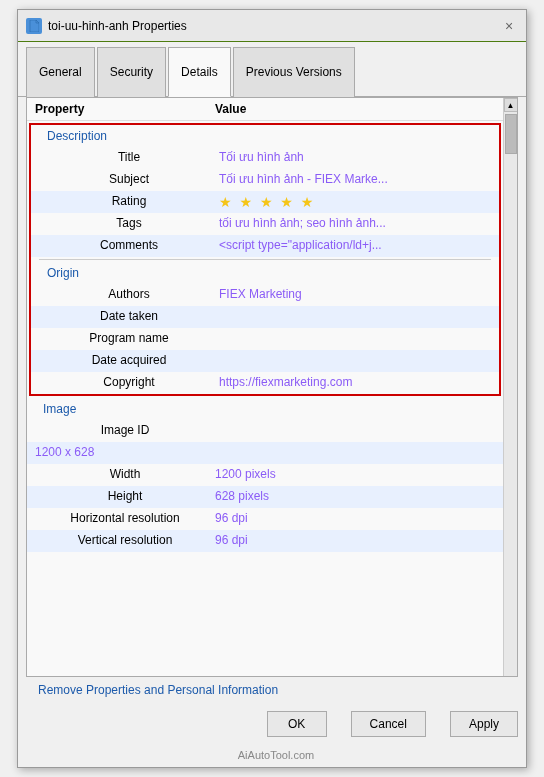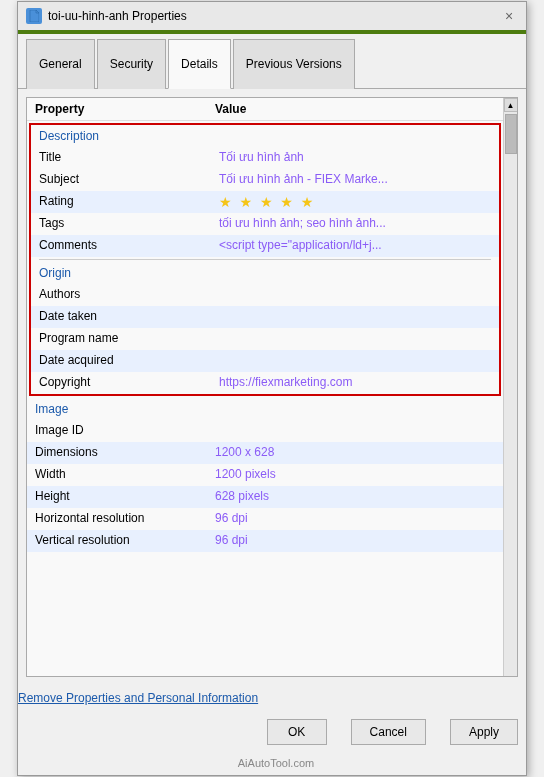--- a/index.html
+++ b/index.html
@@ -14,21 +14,21 @@
       height: 777px;
     }
     .window {
       width: 510px;
       background: #f0f0f0;
       border: 1px solid #999;
       box-shadow: 2px 2px 8px rgba(0,0,0,0.3);
     }
     .title-bar {
       background: #e8e8e8;
-      border-bottom: 4px solid #4d7c0f;
+      border-bottom: 1px solid #4d7c0f;
       padding: 6px 8px;
       display: flex;
       align-items: center;
       justify-content: space-between;
       height: 32px;
     }
     .title-bar-left {
       display: flex;
       align-items: center;
       gap: 6px;
@@ -75,21 +75,21 @@
       top: 1px;
     }
     .tab.active {
       background: #f9f9f9;
       border-bottom: 1px solid #f9f9f9;
       z-index: 1;
     }
     .content {
       background: #f9f9f9;
       border: 1px solid #aaa;
-      margin: 8px 8px;
+      margin: 0 8px;
       height: 580px;
       overflow: hidden;
       position: relative;
     }
     .table-header {
       display: flex;
       background: #f9f9f9;
       padding: 4px 8px;
       border-bottom: 1px solid #ddd;
       font-weight: 600;
@@ -126,37 +126,38 @@
       border: 1px solid #aaa;
       margin-top: 2px;
       cursor: pointer;
     }
     .table-body {
       overflow: hidden;
       padding-right: 14px;
     }
     .section-header {
       color: #1c5aab;
-      padding: 4px 8px;
+      padding: 4px 16px;
       font-size: 12px;
       font-weight: normal;
     }
     .row {
       display: flex;
       padding: 3px 8px;
       align-items: flex-start;
       min-height: 22px;
     }
     .row.highlighted {
       background: #e8f0fe;
     }
     .row-property {
       width: 180px;
       color: #000;
       flex-shrink: 0;
+      text-align: center;
     }
     .row-value {
       flex: 1;
       color: #8b5cf6;
       overflow: hidden;
       text-overflow: ellipsis;
       white-space: nowrap;
     }
     .red-border {
       border: 2px solid #cc0000;
@@ -165,23 +166,22 @@
     .divider {
       border-top: 1px solid #ccc;
       margin: 2px 8px;
     }
     .stars {
       color: #f5c518;
       font-size: 14px;
       letter-spacing: 2px;
     }
     .footer-link {
-      padding: 6px 0;
+      padding: 6px 20px;
       color: #1c5aab;
-      text-decoration: underline;
       cursor: pointer;
       font-size: 12px;
     }
     .buttons {
       display: flex;
       justify-content: flex-end;
       padding: 8px;
       gap: 24px;
     }
     .btn {
@@ -262,20 +262,21 @@
           <span class="row-property">Comments</span>
           <span class="row-value">&lt;script type="application/ld+j...</span>
         </div>
 
         <div class="divider"></div>
 
         <div class="section-header">Origin</div>
 
         <div class="row">
           <span class="row-property">Authors</span>
+          <span class="row-value">FIEX Marketing</span>
         </div>
         <div class="row highlighted">
           <span class="row-property">Date taken</span>
           <span class="row-value"></span>
         </div>
         <div class="row">
           <span class="row-property">Program name</span>
           <span class="row-value"></span>
         </div>
         <div class="row highlighted">
@@ -288,21 +289,20 @@
         </div>
       </div>
 
       <div class="section-header">Image</div>
 
       <div class="row">
         <span class="row-property">Image ID</span>
         <span class="row-value"></span>
       </div>
       <div class="row highlighted">
-        <span class="row-property">Dimensions</span>
         <span class="row-value">1200 x 628</span>
       </div>
       <div class="row">
         <span class="row-property">Width</span>
         <span class="row-value">1200 pixels</span>
       </div>
       <div class="row highlighted">
         <span class="row-property">Height</span>
         <span class="row-value">628 pixels</span>
       </div>

